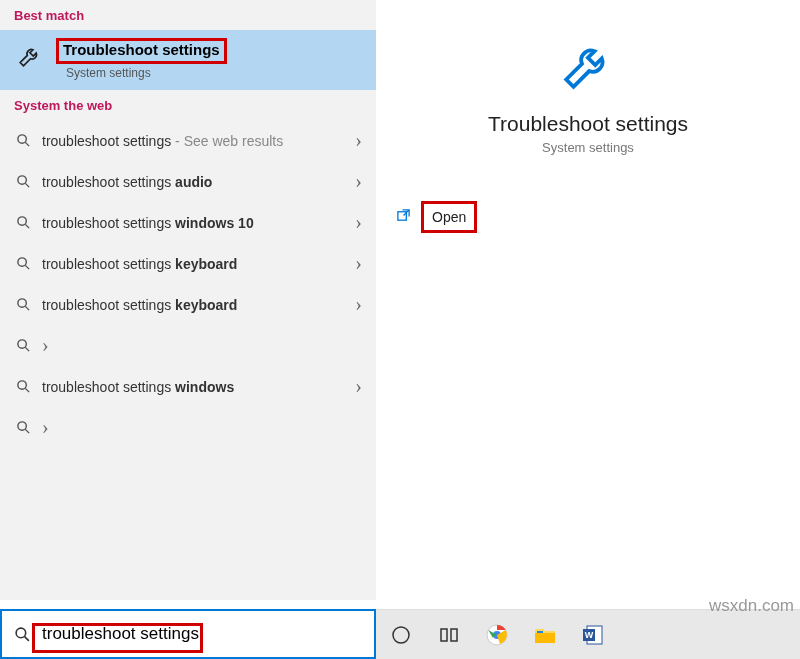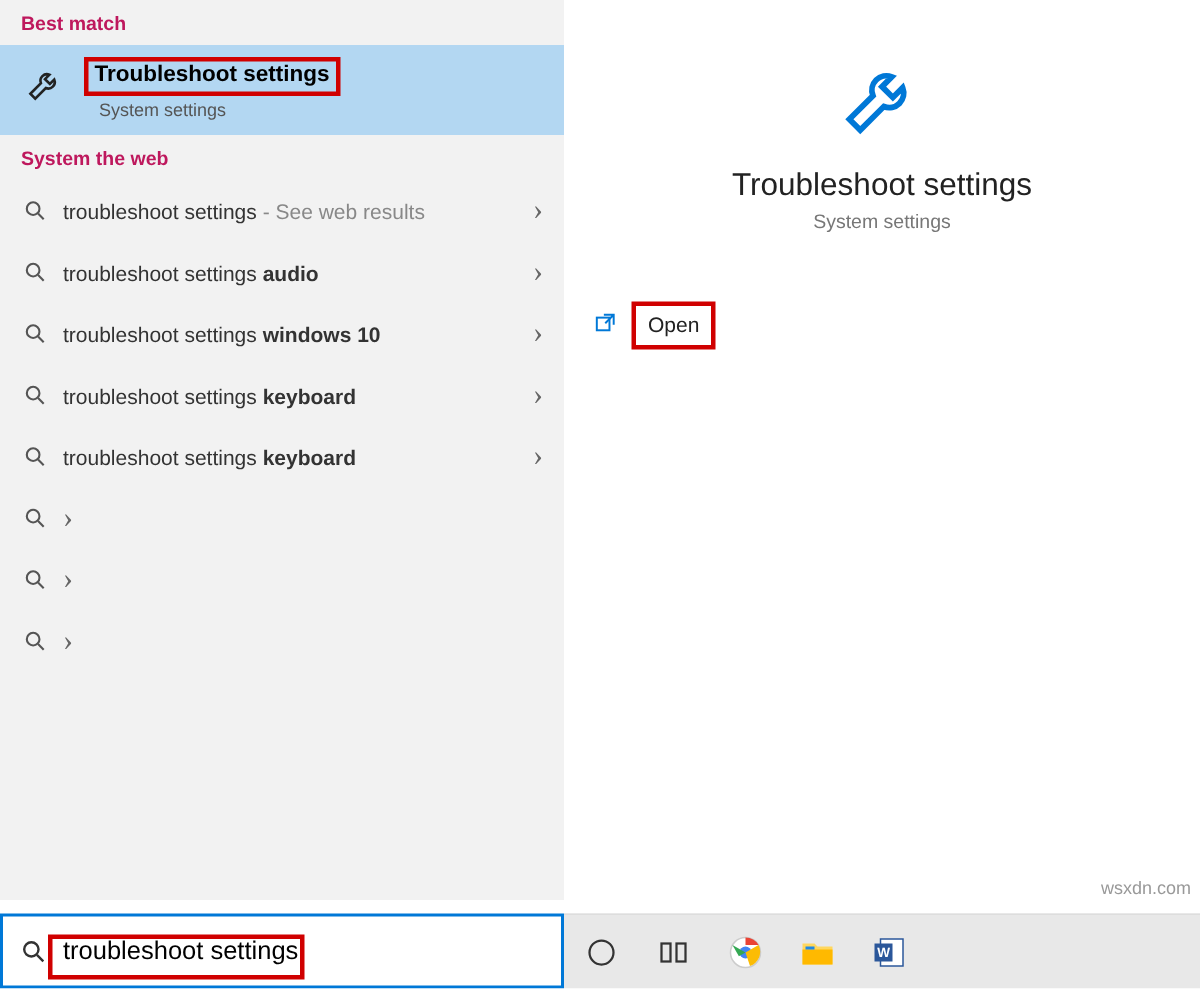--- a/index.html
+++ b/index.html
@@ -24,21 +24,21 @@
     .hero .title { font-size: 21px; color: #222; margin-bottom: 4px; }
     .hero .sub { font-size: 13px; color: #777; margin-bottom: 40px; }
     .open-row { display: flex; align-items: center; padding: 6px 20px; gap: 10px; cursor: pointer; }
     .open-row .oicon { color: #0078d7; font-size: 15px; }
     .open-row .olbl { font-size: 14px; color: #222; margin-top: 10px; }
     .redbox2 { border: 3px solid #d00000; padding: 4px 8px; }
     .search-inner-icon { width: 40px; display: flex; justify-content: center; align-items: center; height: 100%; }
     .search-input { flex: 1; border: none; outline: none; font-size: 17px; height: 100%; background: transparent; }
     .search-redbox { position: absolute; left: 30px; bottom: 4px; border: 3px solid #d00000; padding: 0 6px 4px 2px; pointer-events: none; font-size: 17px; color: transparent; }
     .task-icon { width: 30px; height: 30px; display:flex; align-items:center; justify-content:center; cursor:pointer; border-radius:2px; }
-    .wm { position: absolute; right: 6px; bottom: 60px; font-size: 12px; color: #999; }
+    .wm { position: absolute; right: 6px; bottom: 43px; font-size: 17px; color: #999; }
   </style>
 </head>
 <body>
 
 <div class="panel-left">
   <div class="section-header">Best match</div>
   <div class="best-match">
     <span class="icon-w">
       <svg viewBox="0 0 24 24" width="26" height="26" fill="none" stroke="#222" stroke-width="1.6">
           <path d="M14.7 6.3a4 4 0 0 0-5.2 5.2L3 18l3 3 6.5-6.5a4 4 0 0 0 5.2-5.2L15 12l-3-3 2.7-2.7z"></path>
@@ -112,20 +112,21 @@
         </span>
         <span class="chev" style="font-size: 20px;">›</span>
       </div>
       <div class="row">
         <span class="search-icon">
           <svg viewBox="0 0 16 16" width="15" height="15" fill="none" stroke="#555" stroke-width="1.5">
             <circle cx="6.5" cy="6.5" r="4.5"></circle>
             <line x1="10" y1="10" x2="14" y2="14"></line>
           </svg>
         </span>
+        <span class="lbl">troubleshoot settings <b>windows</b></span>
         <span class="chev" style="font-size: 20px;">›</span>
       </div>
       <div class="row">
         <span class="search-icon">
           <svg viewBox="0 0 16 16" width="15" height="15" fill="none" stroke="#555" stroke-width="1.5">
             <circle cx="6.5" cy="6.5" r="4.5"></circle>
             <line x1="10" y1="10" x2="14" y2="14"></line>
           </svg>
         </span>
         <span class="chev" style="font-size: 20px;">›</span>

